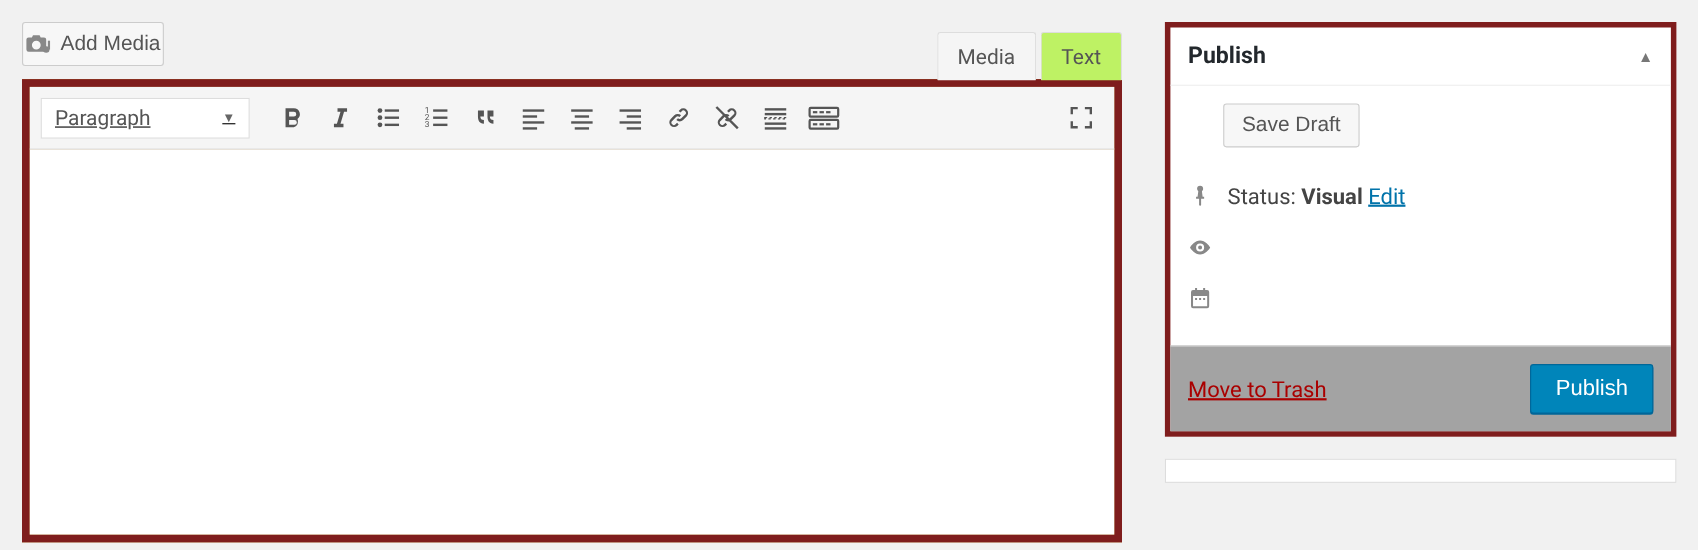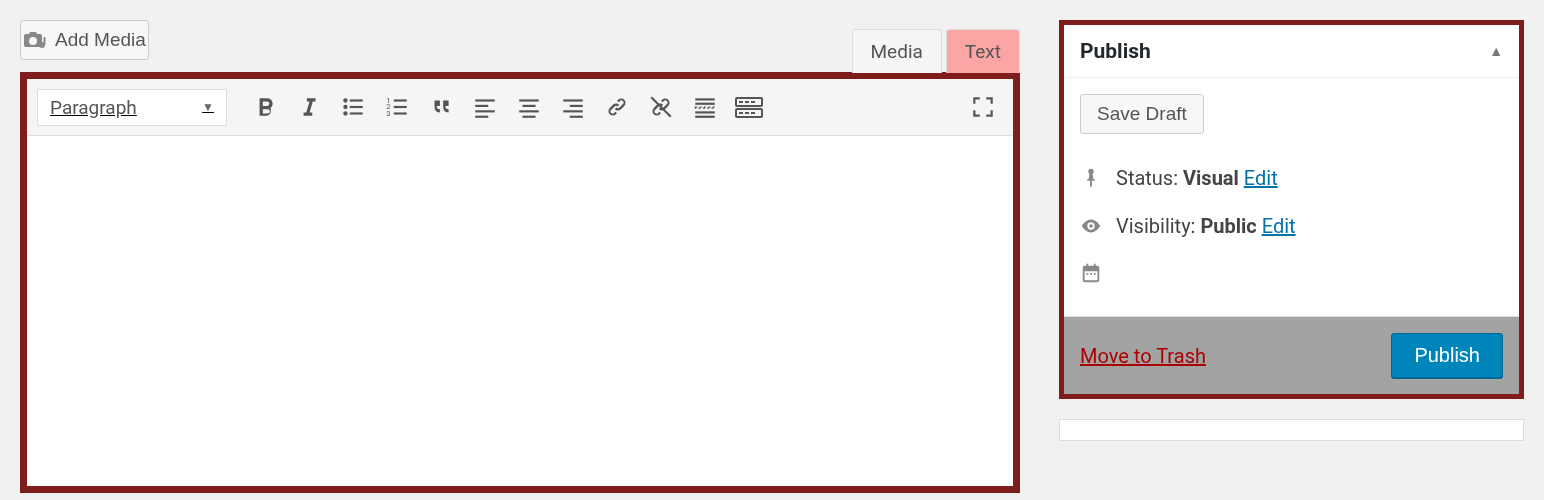--- a/index.html
+++ b/index.html
@@ -47,21 +47,21 @@
       border-bottom: none;
       border-radius: 3px 3px 0 0;
       cursor: pointer;
       margin-left: 4px;
     }
     .editor-tab.active {
       background: #f5f5f5;
       border-color: #ddd;
     }
     .editor-tab.inactive {
-      background: #fca5a5;
+      background: #bef264;
       border-color: #ddd;
     }
     .editor-wrap {
       border: 7px solid #7f1d1d;
       background: #a16207;
       text-decoration: underline;
     }
     .toolbar {
       background: #f5f5f5;
       border-bottom: 1px solid #ddd;
@@ -120,20 +120,21 @@
     .postbox-header h2 {
       font-size: 21px;
       font-weight: 700;
       color: #23282d;
     }
     .toggle-arrow { color: #777; font-size: 14px; cursor: pointer; }
     .publish-actions-top {
       display: flex;
       justify-content: space-between;
       padding: 16px 16px 10px 16px;
+      margin-left: 32px;
     }
     .button {
       background: #f7f7f7;
       border: 1px solid #ccc;
       border-radius: 3px;
       padding: 8px 16px;
       font-size: 19px;
       color: #555;
       cursor: pointer;
     }
@@ -330,21 +331,20 @@
             </svg>
           </span>
         <span><span>Status: </span><strong>Visual</strong> <a class="edit-link">Edit</a></span>
       </div>
       <div class="meta-row">
         <span class="icon">
             <svg viewBox="0 0 24 24">
               <path d="M12 5c5 0 9 5 10 7-1 2-5 7-10 7S3 14 2 12c1-2 5-7 10-7zm0 3a4 4 0 1 0 0 8 4 4 0 0 0 0-8zm0 2a2 2 0 1 1 0 4 2 2 0 0 1 0-4z"></path>
             </svg>
           </span>
-        <span><span>Visibility: </span><strong>Public</strong> <a class="edit-link">Edit</a></span>
       </div>
       <div class="meta-row">
         <span class="icon">
             <svg viewBox="0 0 24 24">
               <path d="M5 4h2V2h2v2h6V2h2v2h2a2 2 0 0 1 2 2v14a2 2 0 0 1-2 2H5a2 2 0 0 1-2-2V6a2 2 0 0 1 2-2zm0 6v10h14V10H5zm2 2h2v2H7v-2zm4 0h2v2h-2v-2zm4 0h2v2h-2v-2z"></path>
             </svg>
           </span>
       </div>
     </div>
     <div class="postbox-footer">

